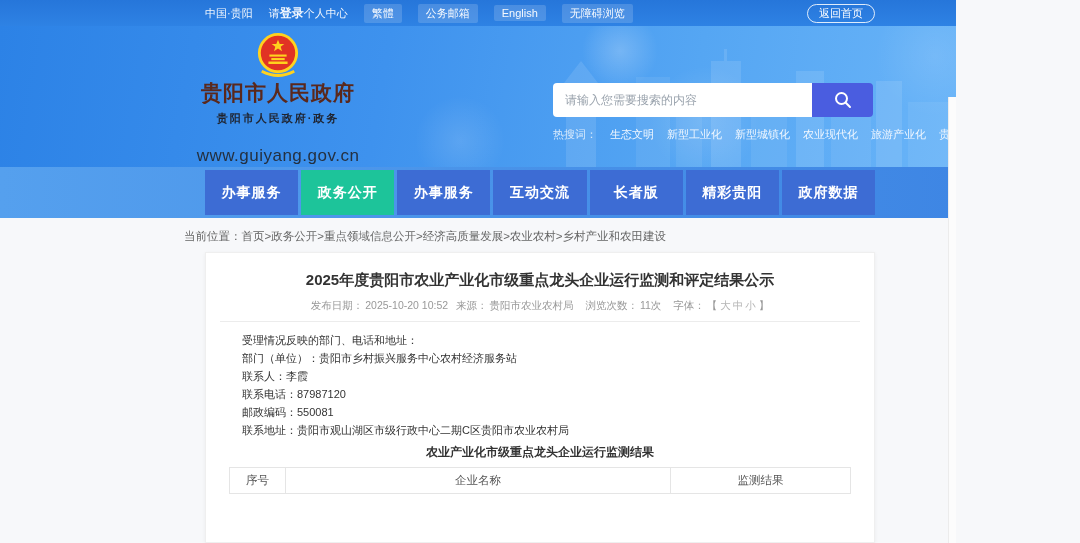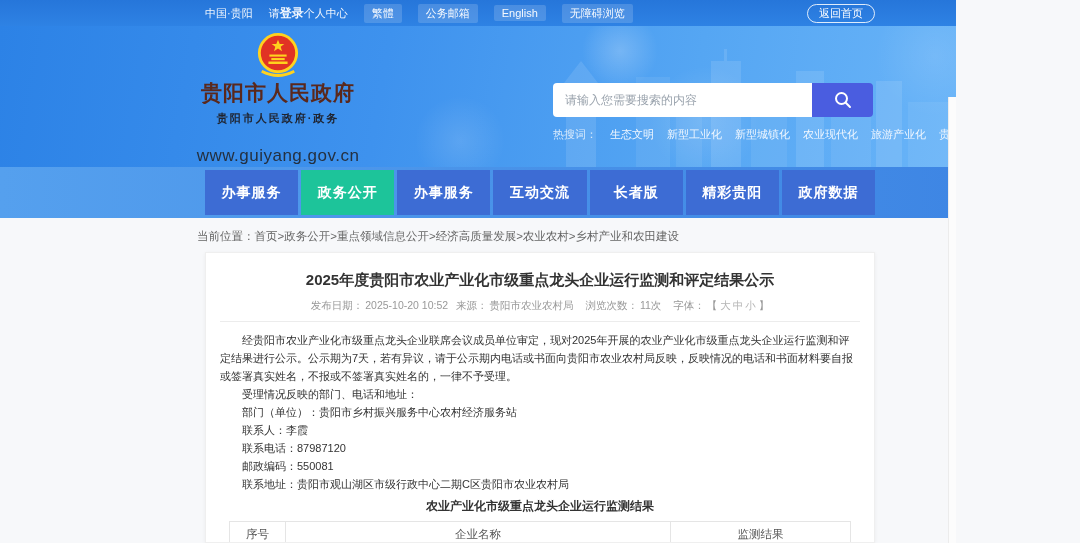--- a/index.html
+++ b/index.html
@@ -41,21 +41,21 @@
   .hot-label { color:#d8eafc; }
   .hot-word { cursor:pointer; }
 
   
   .navbar { height:51px; background:linear-gradient(90deg,#55a0ee,#3e86e4); display:flex; align-items:center; }
   .nav-inner { margin-left:205px; width:670px; display:flex; gap:3px; height:45px; }
   .nav-btn { flex:1; border:none; background:#3d6cd4; color:#fff; font-size:14px; font-weight:bold; letter-spacing:1px; cursor:pointer; font-family:inherit; }
   .nav-btn.active { background:#1dc49a; }
 
   
-  .breadcrumb { position:absolute; left:197px; top:229px; font-size:11.5px; color:#666; }
+  .breadcrumb { position:absolute; left:184px; top:229px; font-size:11.5px; color:#666; }
   .breadcrumb .crumb-path { cursor:pointer; }
 
   
   .card { position:absolute; left:205px; top:252px; width:670px; bottom:0; background:#fff;
     border:1px solid #efefef; box-shadow:0 1px 4px rgba(0,0,0,.05); padding:14px 14px 0; overflow:hidden; }
   .a-title { font-size:15px; font-weight:bold; color:#333; text-align:center; line-height:20px; margin-top:3px; }
   .a-meta { text-align:center; font-size:10.5px; color:#999; margin-top:9px; padding-bottom:8px; border-bottom:1px solid #ececec; }
   .a-meta span { margin:0 1px; }
   .size-opt { color:#b5b5b5; cursor:pointer; margin:0 3px; }
   .paras { margin-top:9px; }
@@ -176,21 +176,20 @@
 
     <div class="a-meta">
       <span>发布日期：</span><span>2025-10-20 10:52</span>
       <span style="margin-left:4px;">来源：</span><span>贵阳市农业农村局</span>
       <span style="margin-left:8px;">浏览次数：</span><span>11次</span>
       <span style="margin-left:8px;">字体：</span><span>【</span><span><span class="size-opt">大</span><span class="size-opt">中</span><span class="size-opt">小</span></span><span>】</span>
     </div>
 
     <div class="paras">
 
-    <p>经贵阳市农业产业化市级重点龙头企业联席会议成员单位审定，现对2025年开展的农业产业化市级重点龙头企业运行监测和评定结果进行公示。公示期为7天，若有异议，请于公示期内电话或书面向贵阳市农业农村局反映，反映情况的电话和书面材料要自报或签署真实姓名，不报或不签署真实姓名的，一律不予受理。</p>
         <p>受理情况反映的部门、电话和地址：</p>
         <p>部门（单位）：贵阳市乡村振兴服务中心农村经济服务站</p>
         <p>联系人：李霞</p>
         <p>联系电话：87987120</p>
         <p>邮政编码：550081</p>
         <p>联系地址：贵阳市观山湖区市级行政中心二期C区贵阳市农业农村局</p>
       </div>
 
     <div class="t-caption">农业产业化市级重点龙头企业运行监测结果</div>
 

